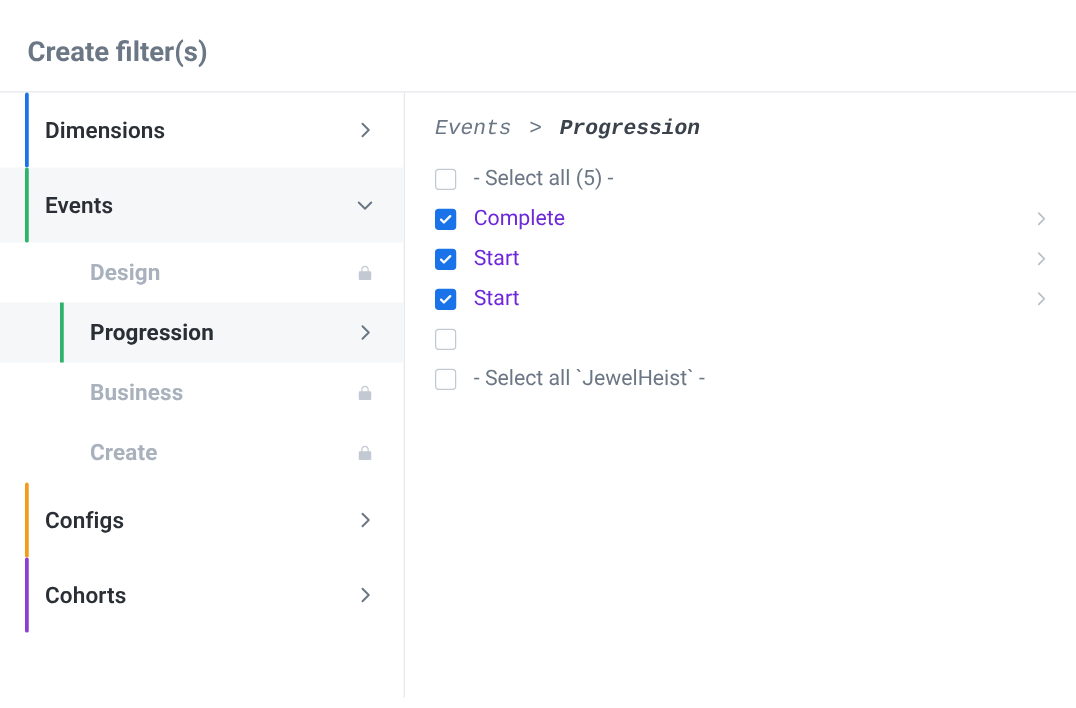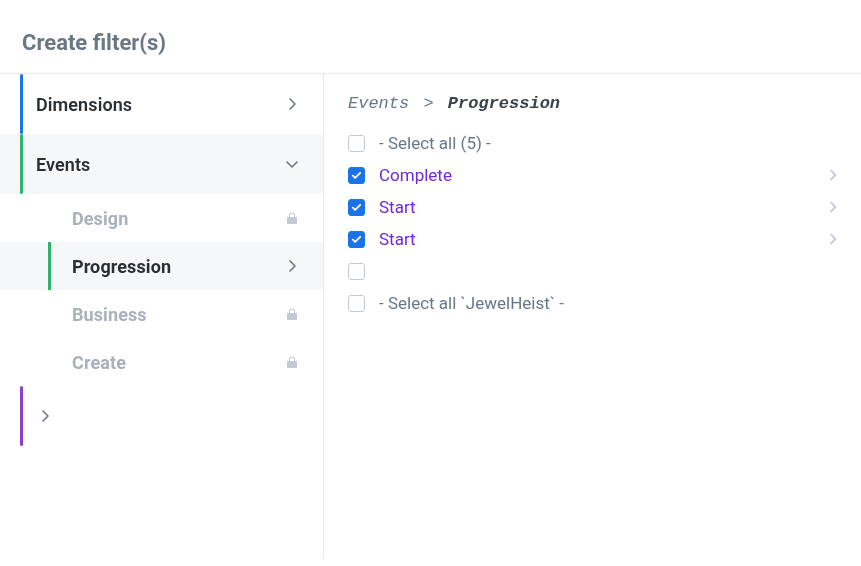--- a/index.html
+++ b/index.html
@@ -106,23 +106,33 @@
 
         <span class="label">Create</span>
         <span class="icon">
           <svg width="12" height="14" viewBox="0 0 12 14" fill="currentColor">
               <path d="M9 6V4.5C9 2.8 7.7 1.5 6 1.5S3 2.8 3 4.5V6H2c-.55 0-1 .45-1 1v5c0 .55.45 1 1 1h8c.55 0 1-.45 1-1V7c0-.55-.45-1-1-1H9zm-5 0V4.5C4 3.4 4.9 2.5 6 2.5S8 3.4 8 4.5V6H4z"></path>
             </svg>
         </span>
       </div>
 
 
+      <div class="sb-row top">
+        <span class="accent" style="background:#f29b1d"></span>
+        <span class="label">Configs</span>
+        <span class="icon">
+          <svg width="10" height="14" viewBox="0 0 10 14" fill="none">
+              <path d="M3 2l5 5-5 5" stroke="currentColor" stroke-width="1.6" stroke-linecap="round" stroke-linejoin="round"></path>
+            </svg>
+        </span>
+      </div>
 
       <div class="sb-row top">
         <span class="accent" style="background:#8a3fd1"></span>
+        <span class="label">Cohorts</span>
         <span class="icon">
           <svg width="10" height="14" viewBox="0 0 10 14" fill="none">
               <path d="M3 2l5 5-5 5" stroke="currentColor" stroke-width="1.6" stroke-linecap="round" stroke-linejoin="round"></path>
             </svg>
         </span>
       </div>
 
     </div>
 
     <div class="content">

